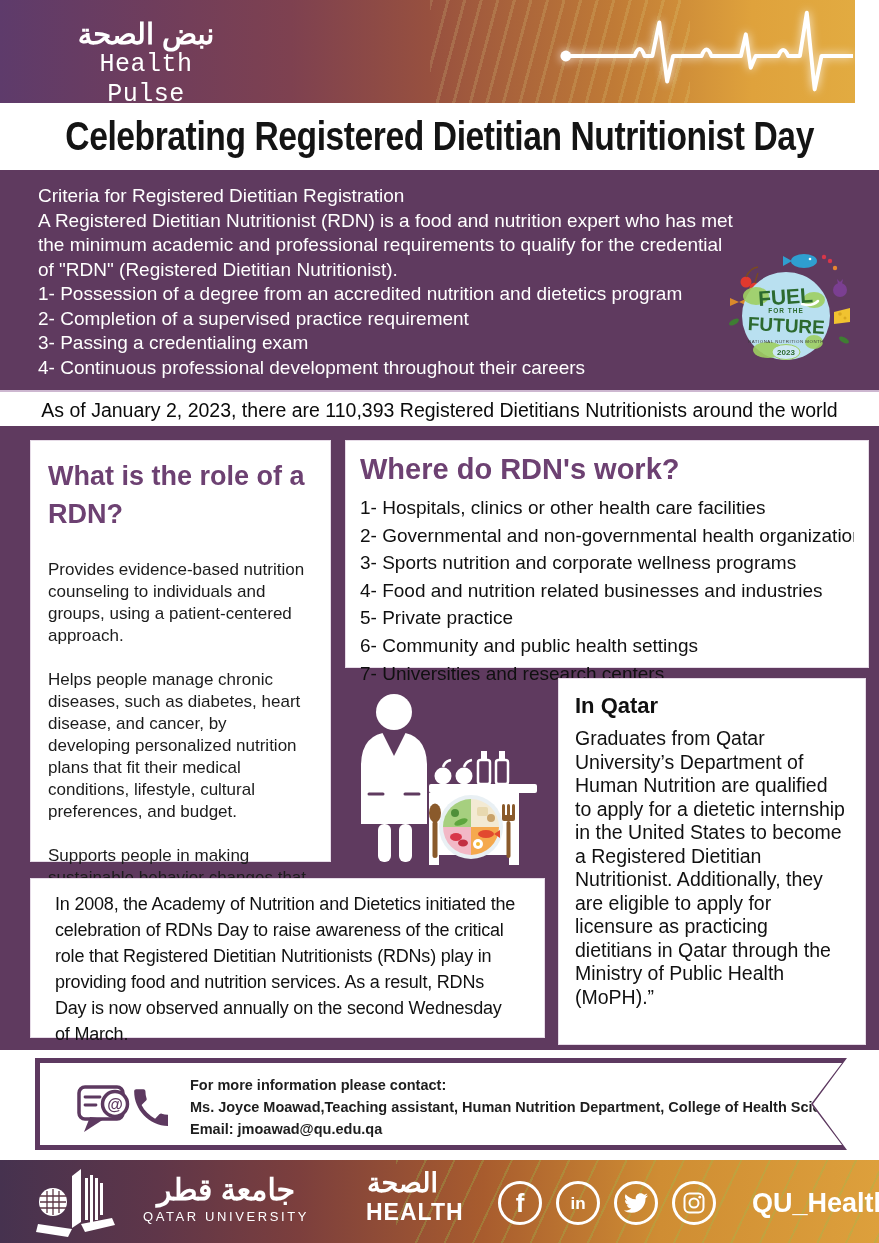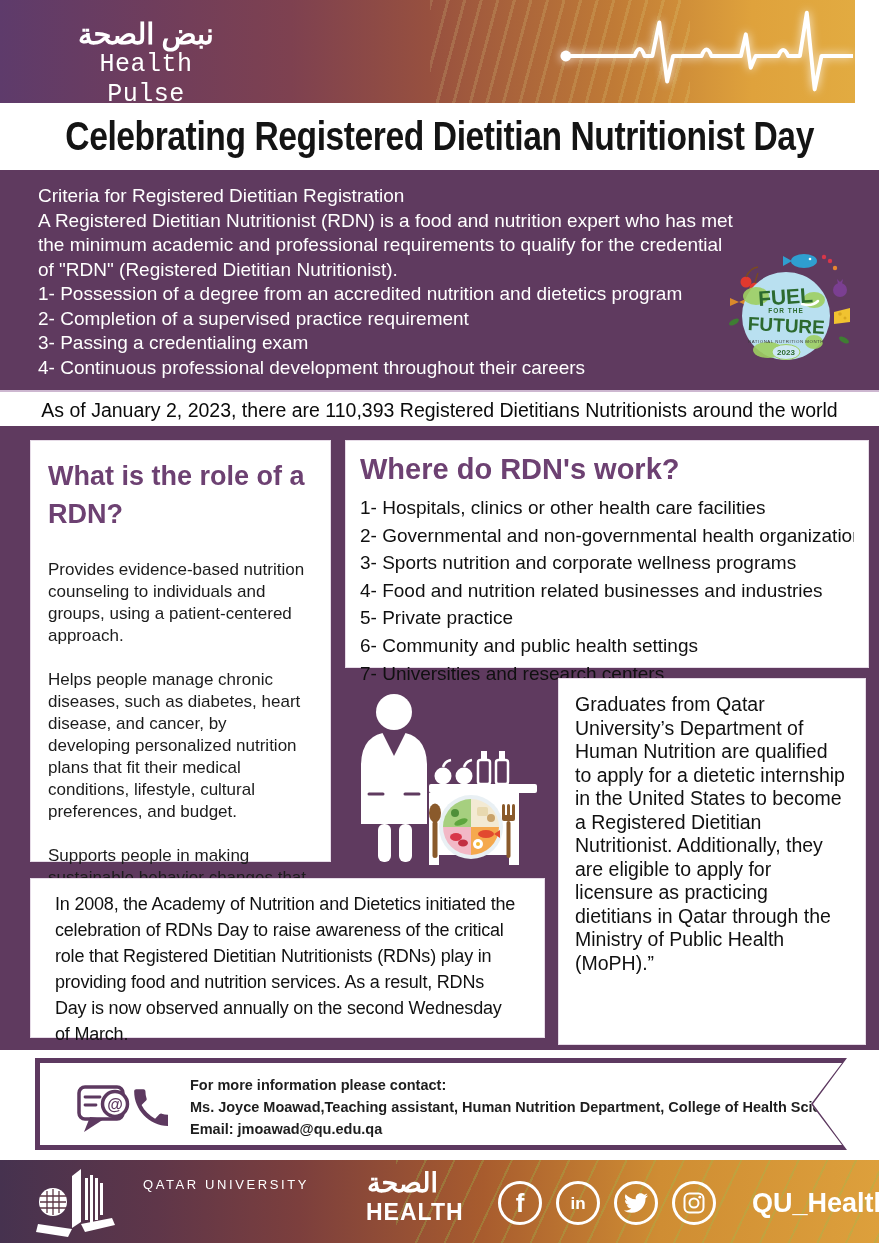--- a/index.html
+++ b/index.html
@@ -1,20 +1,20 @@
 <!DOCTYPE html>
 <html><head>
 <meta charset="utf-8">
 <style>
   html,body{margin:0;padding:0;background:#ffffff;}
   .poster{
     position:relative;width:879px;height:1243px;overflow:hidden;
     font-family:"Liberation Sans",sans-serif;background:#ffffff;
   }
-  .ar{font-family:Liberation Serif, serif;}
+  .ar{font-family:Liberation Sans, sans-serif;}
 
   
   .header{
     position:absolute;left:0;top:0;width:855px;height:103px;
     background:linear-gradient(90deg,#5e3b6b 0%,#6f3d5c 18%,#7e4150 34%,#97503f 50%,#c07b36 72%,#dfa23c 88%,#e2ab41 100%);
   }
   .header-stripes{position:absolute;left:430px;top:0;width:260px;height:100%;
     background:repeating-linear-gradient(105deg,rgba(225,232,150,.16) 0 3px,transparent 3px 16px);}
   .hp-logo{position:absolute;left:66px;top:18px;width:160px;text-align:center;color:#fff;}
   .hp-ar{font-size:29px;font-weight:bold;line-height:32px;}
@@ -220,20 +220,21 @@
       <ellipse cx="90" cy="141" rx="6" ry="9.5" fill="#8a5a2b"></ellipse>
       <rect x="87.5" y="149" width="5" height="37" rx="2.5" fill="#8a5a2b"></rect>
       <rect x="157" y="132" width="3" height="14" rx="1.5" fill="#8a5a2b"></rect>
       <rect x="162" y="132" width="3" height="14" rx="1.5" fill="#8a5a2b"></rect>
       <rect x="167" y="132" width="3" height="14" rx="1.5" fill="#8a5a2b"></rect>
       <rect x="157" y="143" width="13" height="6" rx="2" fill="#8a5a2b"></rect>
       <rect x="161.5" y="149" width="4" height="37" rx="2" fill="#8a5a2b"></rect>
     </svg>
 
     <div class="whitebox qatar-box">
+      <h3>In Qatar</h3>
       <p>Graduates from Qatar University’s Department of Human Nutrition  are qualified to apply for a dietetic internship in the United States to become a Registered Dietitian Nutritionist. Additionally, they are eligible to apply for licensure as practicing dietitians in Qatar through the Ministry of Public Health (MoPH).”</p>
     </div>
 
     <div class="whitebox history-box">
       <p>In 2008, the Academy of Nutrition and Dietetics initiated the celebration of RDNs Day to raise awareness of the critical role that Registered Dietitian Nutritionists (RDNs) play in providing food and nutrition services. As a result, RDNs Day is now observed annually on the second Wednesday of March.</p>
     </div>
   </main>
 
   <div class="contact-strip">
     <div class="ribbon">
@@ -266,20 +267,21 @@
       <path d="M36 10 L45 3 L45 56 L36 62 Z" fill="#fff"></path>
       <rect x="49" y="12" width="3" height="42" fill="#fff"></rect>
       <rect x="54" y="9" width="3" height="48" fill="#fff"></rect>
       <rect x="59" y="12" width="3" height="42" fill="#fff"></rect>
       <rect x="64" y="17" width="3" height="32" fill="#fff"></rect>
       <path d="M2 58 L36 63 L32 71 L0 66 Z" fill="#fff"></path>
       <path d="M45 58 L76 52 L79 59 L49 66 Z" fill="#fff"></path>
     </svg>
 
     <div class="qu-text">
+      <div class="qu-ar ar">جامعة قطر</div>
       <div class="qu-en">QATAR UNIVERSITY</div>
     </div>
 
     <div class="health-text">
       <div class="health-ar ar">الصحة</div>
       <div class="health-en">HEALTH</div>
     </div>
 
     <div class="socials">
       <div class="social">

